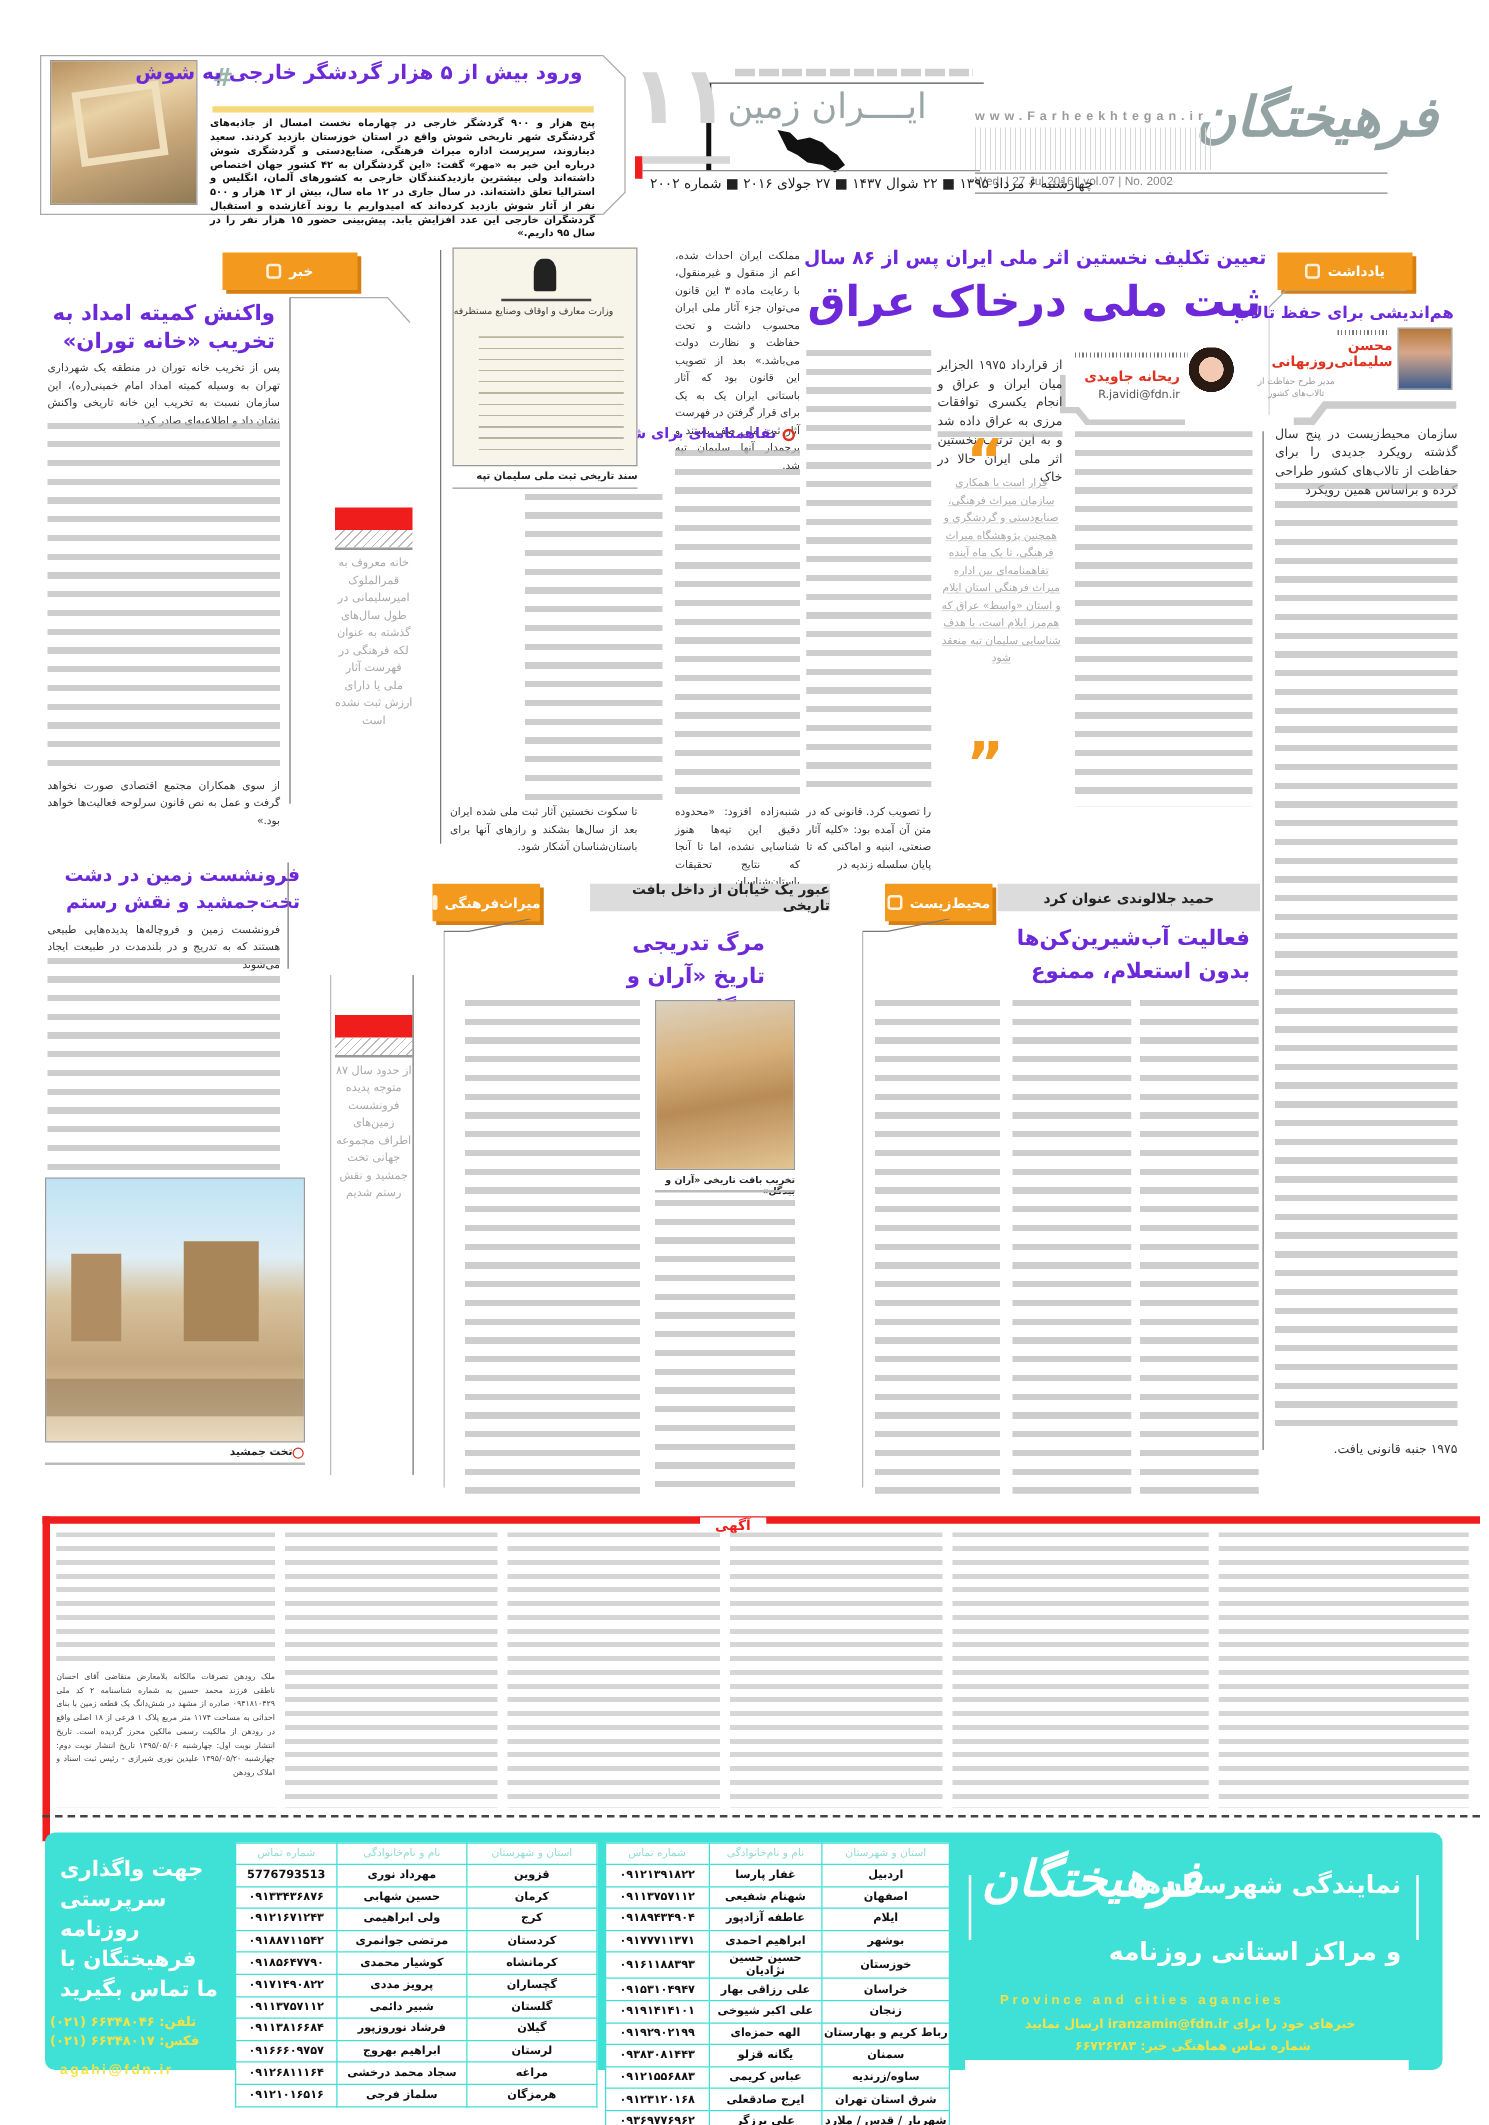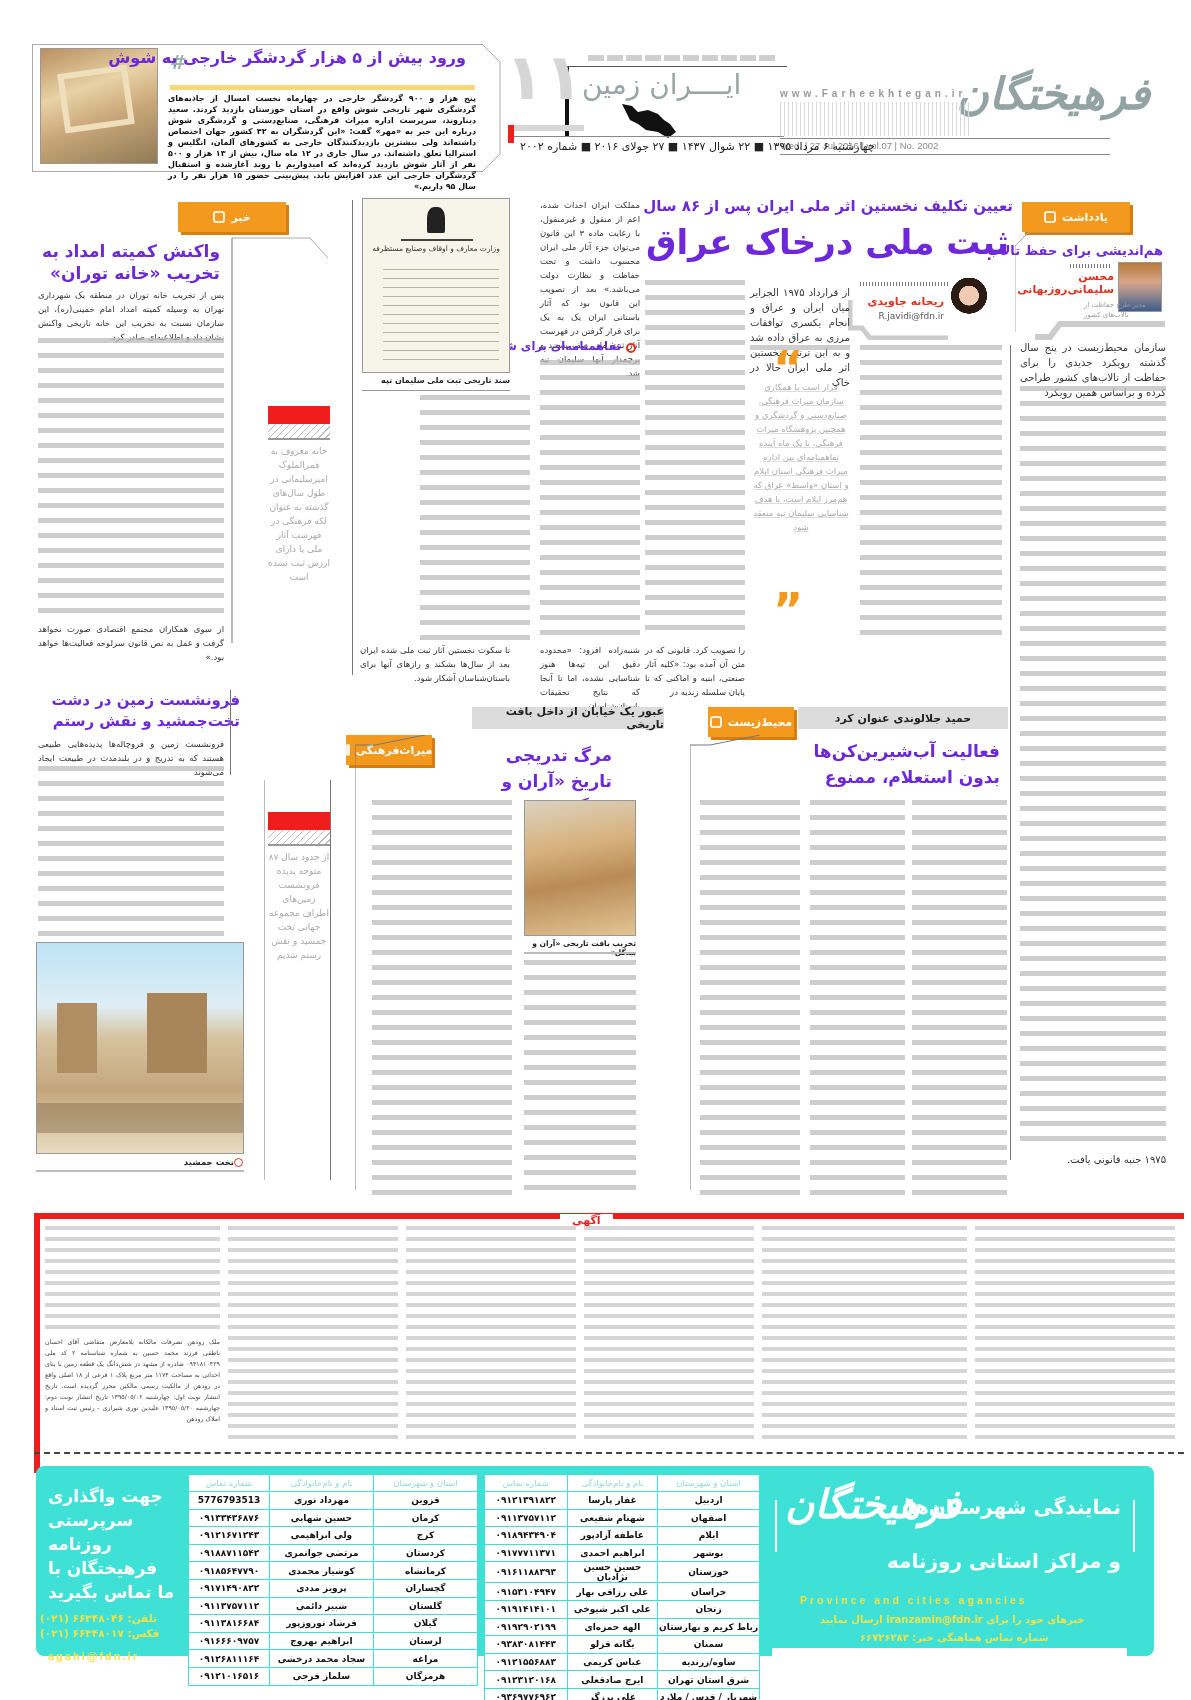--- a/index.html
+++ b/index.html
@@ -66,21 +66,21 @@
     <span class="ico"></span>
 </div>
 <svg class="abs" style="left:1015px;top:232px" width="160" height="110">
   <polyline points="0,100 0,14 14,0 110,0" fill="none" stroke="#aaa"></polyline>
   <polyline points="20,105 35,105 45,92 150,92" fill="none" stroke="#ccc" stroke-width="6"></polyline>
 </svg>
 <div class="abs headline" style="right:28px;top:243px;font-size:13px">هم‌اندیشی برای حفظ تالاب</div>
 <div class="abs" style="left:1070px;top:264px;width:40px;height:4px;background:repeating-linear-gradient(to right,#777 0,#777 1px,transparent 1px,transparent 3px)"></div>
 <div class="photo" style="left:1118px;top:262px;width:44px;height:50px;background:linear-gradient(180deg,#b5793a 0%,#d8a78a 40%,#3e5d8f 100%)"></div>
 <div class="abs" style="left:1050px;top:270px;width:64px;font-size:11px;line-height:13px;color:#e0311f;font-weight:bold;text-align:right">محسن سلیمانی‌روزبهانی</div>
-<div class="abs" style="left:1084px;top:300px;width:74px;font-size:7px;line-height:10px;color:#999;text-align:left">مدیر طرح حفاظت از تالاب‌های کشور</div>
+<div class="abs" style="left:1000px;top:300px;width:74px;font-size:7px;line-height:10px;color:#999;text-align:center">مدیر طرح حفاظت از تالاب‌های کشور</div>
 <div class="abs txt" style="left:1020px;top:340px;width:146px;">سازمان محیط‌زیست در پنج سال گذشته رویکرد جدیدی را برای حفاظت از تالاب‌های کشور طراحی کرده و براساس همین رویکرد</div>
 <div class="abs" style="left:1020px;top:386px;width:146px;height:765px">
     <span class="filler"></span>
   </div>
 <div class="abs txt" style="left:1020px;top:1152px;width:146px;">۱۹۷۵ جنبه قانونی یافت.</div>
 <div class="vline" style="left:1010px;top:345px;height:815px"></div>
 
 <div class="abs headline" style="right:178px;top:197px;font-size:15px;">تعیین تکلیف نخستین اثر ملی ایران پس از ۸۶ سال</div>
 <div class="abs headline" style="right:182px;top:222px;font-size:34px;font-weight:900;letter-spacing:-1px">ثبت ملی درخاک عراق</div>
 <div class="abs" style="left:860px;top:282px;width:105px;height:4px;background:repeating-linear-gradient(to right,#777 0,#777 1px,transparent 1px,transparent 3px)"></div>
@@ -112,21 +112,21 @@
 <div class="abs" style="left:626px;top:343px;width:10px;height:10px;border-radius:50%;border:2px solid #e0311f"></div>
 <div class="abs headline" style="right:570px;top:339px;font-size:11.5px;">تفاهمنامه‌ای برای شناسایی</div>
 <div class="abs" style="left:540px;top:360px;width:100px;height:280px">
     <span class="filler"></span>
   </div>
 <div class="abs txt" style="left:540px;top:643px;width:100px;font-size:8.5px;line-height:14px">شنبه‌زاده افزود: «محدوده دقیق این تپه‌ها هنوز شناسایی نشده، اما تا آنجا که نتایج تحقیقات باستان‌شناسان</div>
 
 <div class="photo" style="left:362px;top:198px;width:148px;height:175px;background:#f7f5ea;">
   <div style="position:absolute;left:64px;top:8px;width:18px;height:26px;background:#222;border-radius:40% 40% 10% 10%"></div>
   <div style="position:absolute;left:38px;top:40px;width:72px;height:2px;background:#444"></div>
-  <div style="position:absolute;left:0;right:0;top:45px;font-size:7.5px;text-align:center;color:#333">وزارت معارف و اوقاف وصنایع مستظرفه</div>
+  <div style="position:absolute;left:0;right:0;top:45px;font-size:7.5px;text-align:left;color:#333">وزارت معارف و اوقاف وصنایع مستظرفه</div>
   <div style="position:absolute;left:20px;right:10px;top:70px;height:96px;background:repeating-linear-gradient(to bottom,#a8a48c 0,#a8a48c 1px,transparent 1px,transparent 9px);opacity:.8"></div>
 </div>
 <div class="abs" style="left:362px;top:376px;width:148px;font-size:8px;font-weight:bold;text-align:right">سند تاریخی ثبت ملی سلیمان تپه</div>
 <div class="hline" style="left:362px;top:390px;width:148px"></div>
 <div class="abs" style="left:420px;top:395px;width:110px;height:245px">
     <span class="filler"></span>
   </div>
 <div class="abs txt" style="left:360px;top:643px;width:150px;font-size:8.5px;line-height:14px">تا سکوت نخستین آثار ثبت ملی شده ایران بعد از سال‌ها بشکند و رازهای آنها برای باستان‌شناسان آشکار شود.</div>
 <div class="vline" style="left:352px;top:200px;height:475px"></div>
 
@@ -162,21 +162,21 @@
 
 <div class="photo" style="left:36px;top:942px;width:208px;height:212px;background:linear-gradient(180deg,#bfe3f5 0%,#dfeef5 30%,#d7c3a0 45%,#c4a67c 70%,#e9dcc2 100%)">
   <div style="position:absolute;left:20px;top:60px;width:40px;height:70px;background:#b08d62"></div>
   <div style="position:absolute;left:110px;top:50px;width:60px;height:80px;background:#a9865a"></div>
   <div style="position:absolute;left:0;right:0;bottom:20px;height:30px;background:#8c7250;opacity:.5"></div>
 </div>
 <div class="abs" style="left:36px;top:1157px;width:198px;font-size:8.5px;font-weight:bold;text-align:right">تخت جمشید</div>
 <div class="abs" style="left:234px;top:1158px;width:9px;height:9px;border:1.5px solid #e0311f;border-radius:50%"></div>
 <div class="hline" style="left:36px;top:1170px;width:208px;background:#bbb;height:2px"></div>
 
-<div class="tag" style="left:346px;top:707px;width:86px;margin-top:28px;">
+<div class="tag" style="left:346px;top:707px;width:86px;">
   <span>میراث‌فرهنگی</span>
     <span class="ico"></span>
 </div>
 <div class="grayband" style="left:472px;top:707px;width:192px;">عبور یک خیابان از داخل بافت تاریخی</div>
 <svg class="abs" style="left:355px;top:735px" width="80" height="460">
   <polyline points="70,0 20,10 0,10 0,455" fill="none" stroke="#777"></polyline>
 </svg>
 <div class="abs headline" style="left:472px;top:742px;width:140px;font-size:17px;line-height:26px;text-align:right">مرگ تدریجی تاریخ «آران و بیدگل»</div>
 <div class="photo" style="left:524px;top:800px;width:112px;height:136px;background:linear-gradient(170deg,#dcd2bf 0%,#d7b17c 35%,#b98b56 60%,#e2c593 100%)"></div>
 <div class="abs" style="left:518px;top:939px;width:118px;font-size:7.5px;font-weight:bold;text-align:right">تخریب بافت تاریخی «آران و بیدگل»</div>

